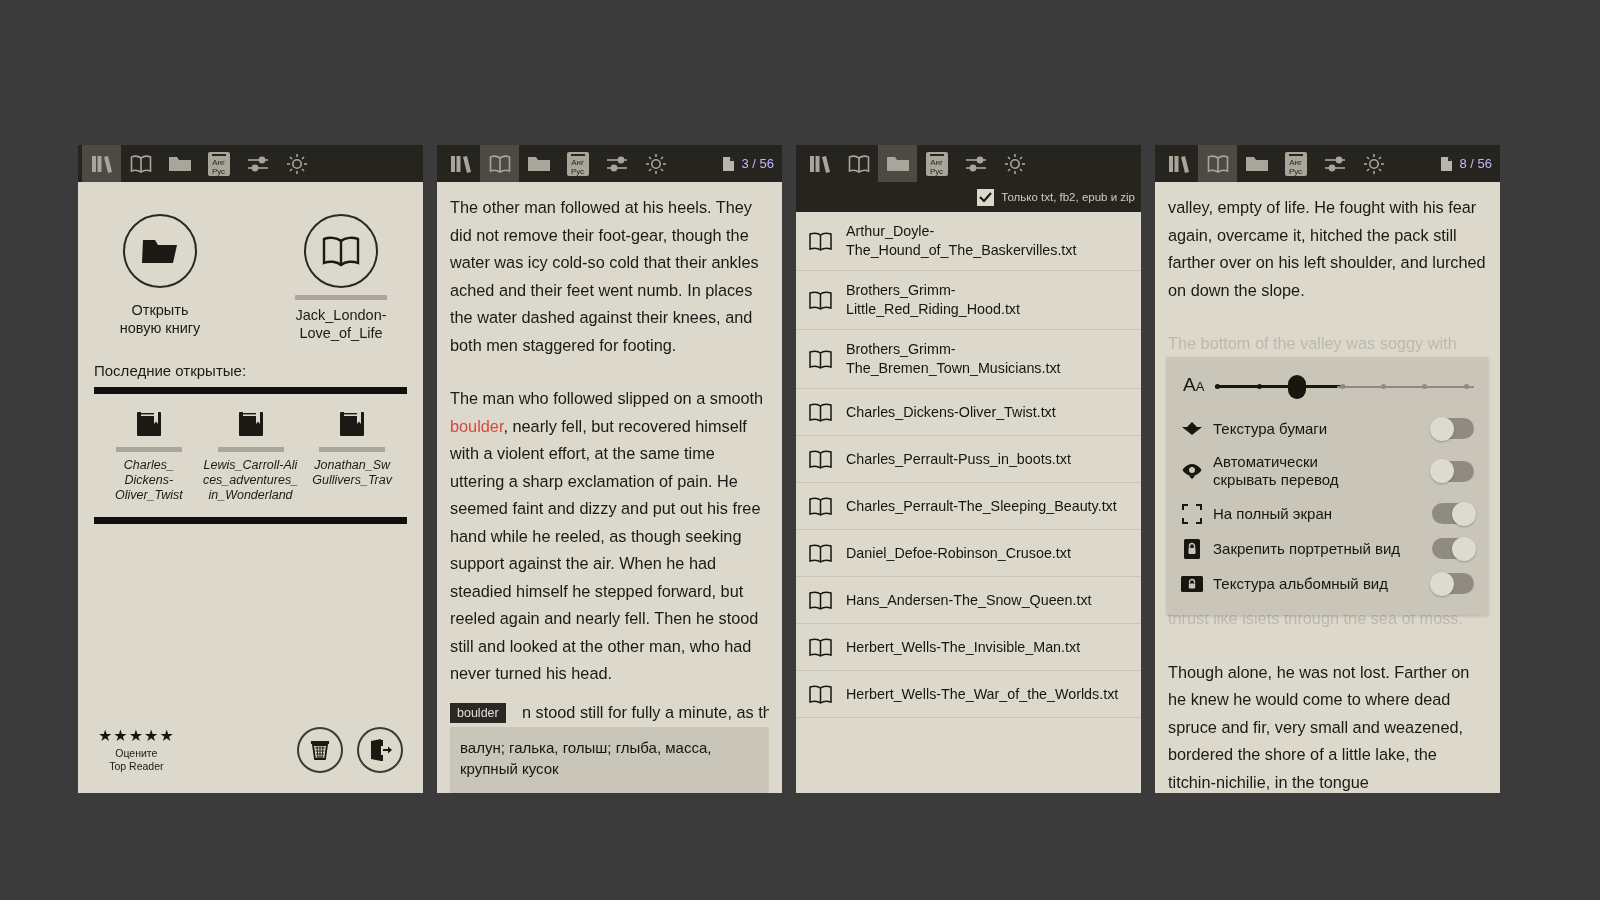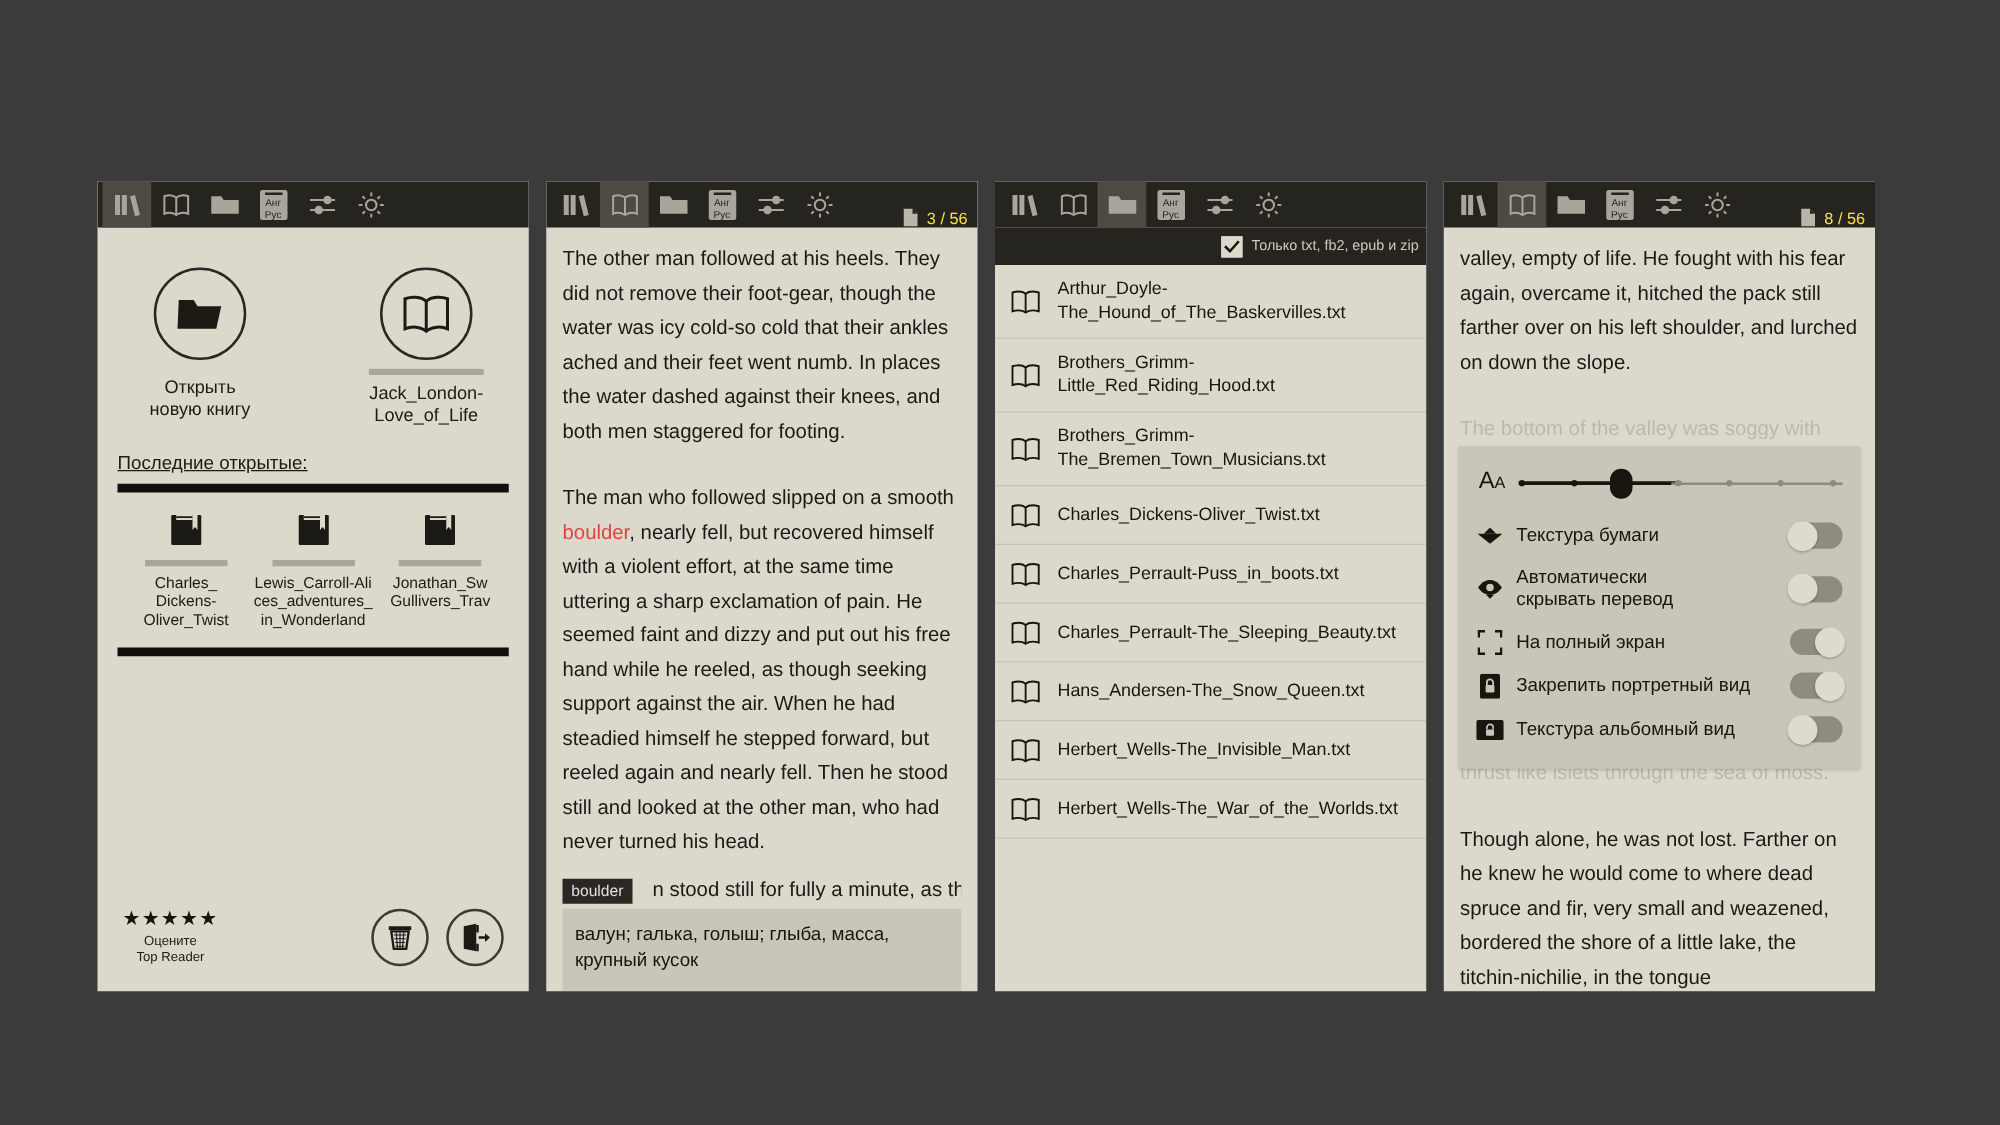--- a/index.html
+++ b/index.html
@@ -56,22 +56,22 @@
     font-family: "Liberation Sans", sans-serif;
   }
   .langbox .bar {
     width: 14px; height: 2px; background: #26241f;
     margin: -3px auto 2px auto;
   }
 
   .page-counter {
     position: absolute;
     right: 8px; top: 0; height: 37px;
-    display: flex; align-items: flex-end; gap: 6px;
-    color: #fde047; font-size: 13px;
+    display: flex; align-items: center; gap: 6px;
+    color: #c4b5fd; font-size: 13px;
   }
 
   .filter-row {
     height: 30px;
     background: #26241f;
     display: flex;
     align-items: center;
     justify-content: flex-end;
     padding-right: 6px;
     gap: 7px;
@@ -99,28 +99,28 @@
   .big-caption {
     margin-top: 13px;
     font-size: 14.5px; line-height: 18px; color: #1c1b17;
   }
   .prog-bar {
     width: 92px; height: 5px; background: #aaa69c;
     margin: 7px auto 6px auto; border-radius: 1px;
   }
   .recent-title {
     margin-top: 20px;
-    font-size: 15px; color: #1c1b17; text-decoration: underline;
+    font-size: 15px; color: #1c1b17;
   }
   .rule { height: 7px; background: #100f0d; margin-top: 8px; }
   .recent-row {
     display: flex; justify-content: space-between;
     margin-top: 14px; padding: 0 4px;
   }
-  .recent-item { width: 103px; text-align: center; }
+  .recent-item { width: 103px; text-align: center; font-style: italic; }
   .recent-prog { width: 66px; height: 5px; background: #aaa69c; margin: 5px auto 6px auto; }
   .recent-caption { font-size: 12.5px; line-height: 15px; color: #1c1b17; }
   .rule2 { height: 7px; background: #100f0d; margin-top: 14px; }
 
   .footer {
     position: absolute; left: 0; right: 0; bottom: 20px;
     padding: 0 20px;
     display: flex; align-items: center; justify-content: space-between;
   }
   .rate-block { text-align: center; }
@@ -562,20 +562,27 @@
           <path fill="none" stroke="#16150f" stroke-width="1.5" d="M12.5 4 C9.8 1.8 5.5 2 2 3 L2 18 C5.5 17 9.8 17 12.5 19 C15.2 17 19.5 17 23 18 L23 3 C19.5 2 15.2 1.8 12.5 4 Z"></path>
           <line stroke="#16150f" stroke-width="1.5" x1="12.5" y1="4" x2="12.5" y2="19"></line>
         </svg>
         <div class="file-name" style="white-space:pre-line">Charles_Perrault-The_Sleeping_Beauty.txt</div>
       </div>
       <div class="file-row">
         <svg width="25" height="21" viewBox="0 0 25 21">
           <path fill="none" stroke="#16150f" stroke-width="1.5" d="M12.5 4 C9.8 1.8 5.5 2 2 3 L2 18 C5.5 17 9.8 17 12.5 19 C15.2 17 19.5 17 23 18 L23 3 C19.5 2 15.2 1.8 12.5 4 Z"></path>
           <line stroke="#16150f" stroke-width="1.5" x1="12.5" y1="4" x2="12.5" y2="19"></line>
         </svg>
+        <div class="file-name" style="white-space:pre-line">Daniel_Defoe-Robinson_Crusoe.txt</div>
+      </div>
+      <div class="file-row">
+        <svg width="25" height="21" viewBox="0 0 25 21">
+          <path fill="none" stroke="#16150f" stroke-width="1.5" d="M12.5 4 C9.8 1.8 5.5 2 2 3 L2 18 C5.5 17 9.8 17 12.5 19 C15.2 17 19.5 17 23 18 L23 3 C19.5 2 15.2 1.8 12.5 4 Z"></path>
+          <line stroke="#16150f" stroke-width="1.5" x1="12.5" y1="4" x2="12.5" y2="19"></line>
+        </svg>
         <div class="file-name" style="white-space:pre-line">Hans_Andersen-The_Snow_Queen.txt</div>
       </div>
       <div class="file-row">
         <svg width="25" height="21" viewBox="0 0 25 21">
           <path fill="none" stroke="#16150f" stroke-width="1.5" d="M12.5 4 C9.8 1.8 5.5 2 2 3 L2 18 C5.5 17 9.8 17 12.5 19 C15.2 17 19.5 17 23 18 L23 3 C19.5 2 15.2 1.8 12.5 4 Z"></path>
           <line stroke="#16150f" stroke-width="1.5" x1="12.5" y1="4" x2="12.5" y2="19"></line>
         </svg>
         <div class="file-name" style="white-space:pre-line">Herbert_Wells-The_Invisible_Man.txt</div>
       </div>
       <div class="file-row">

